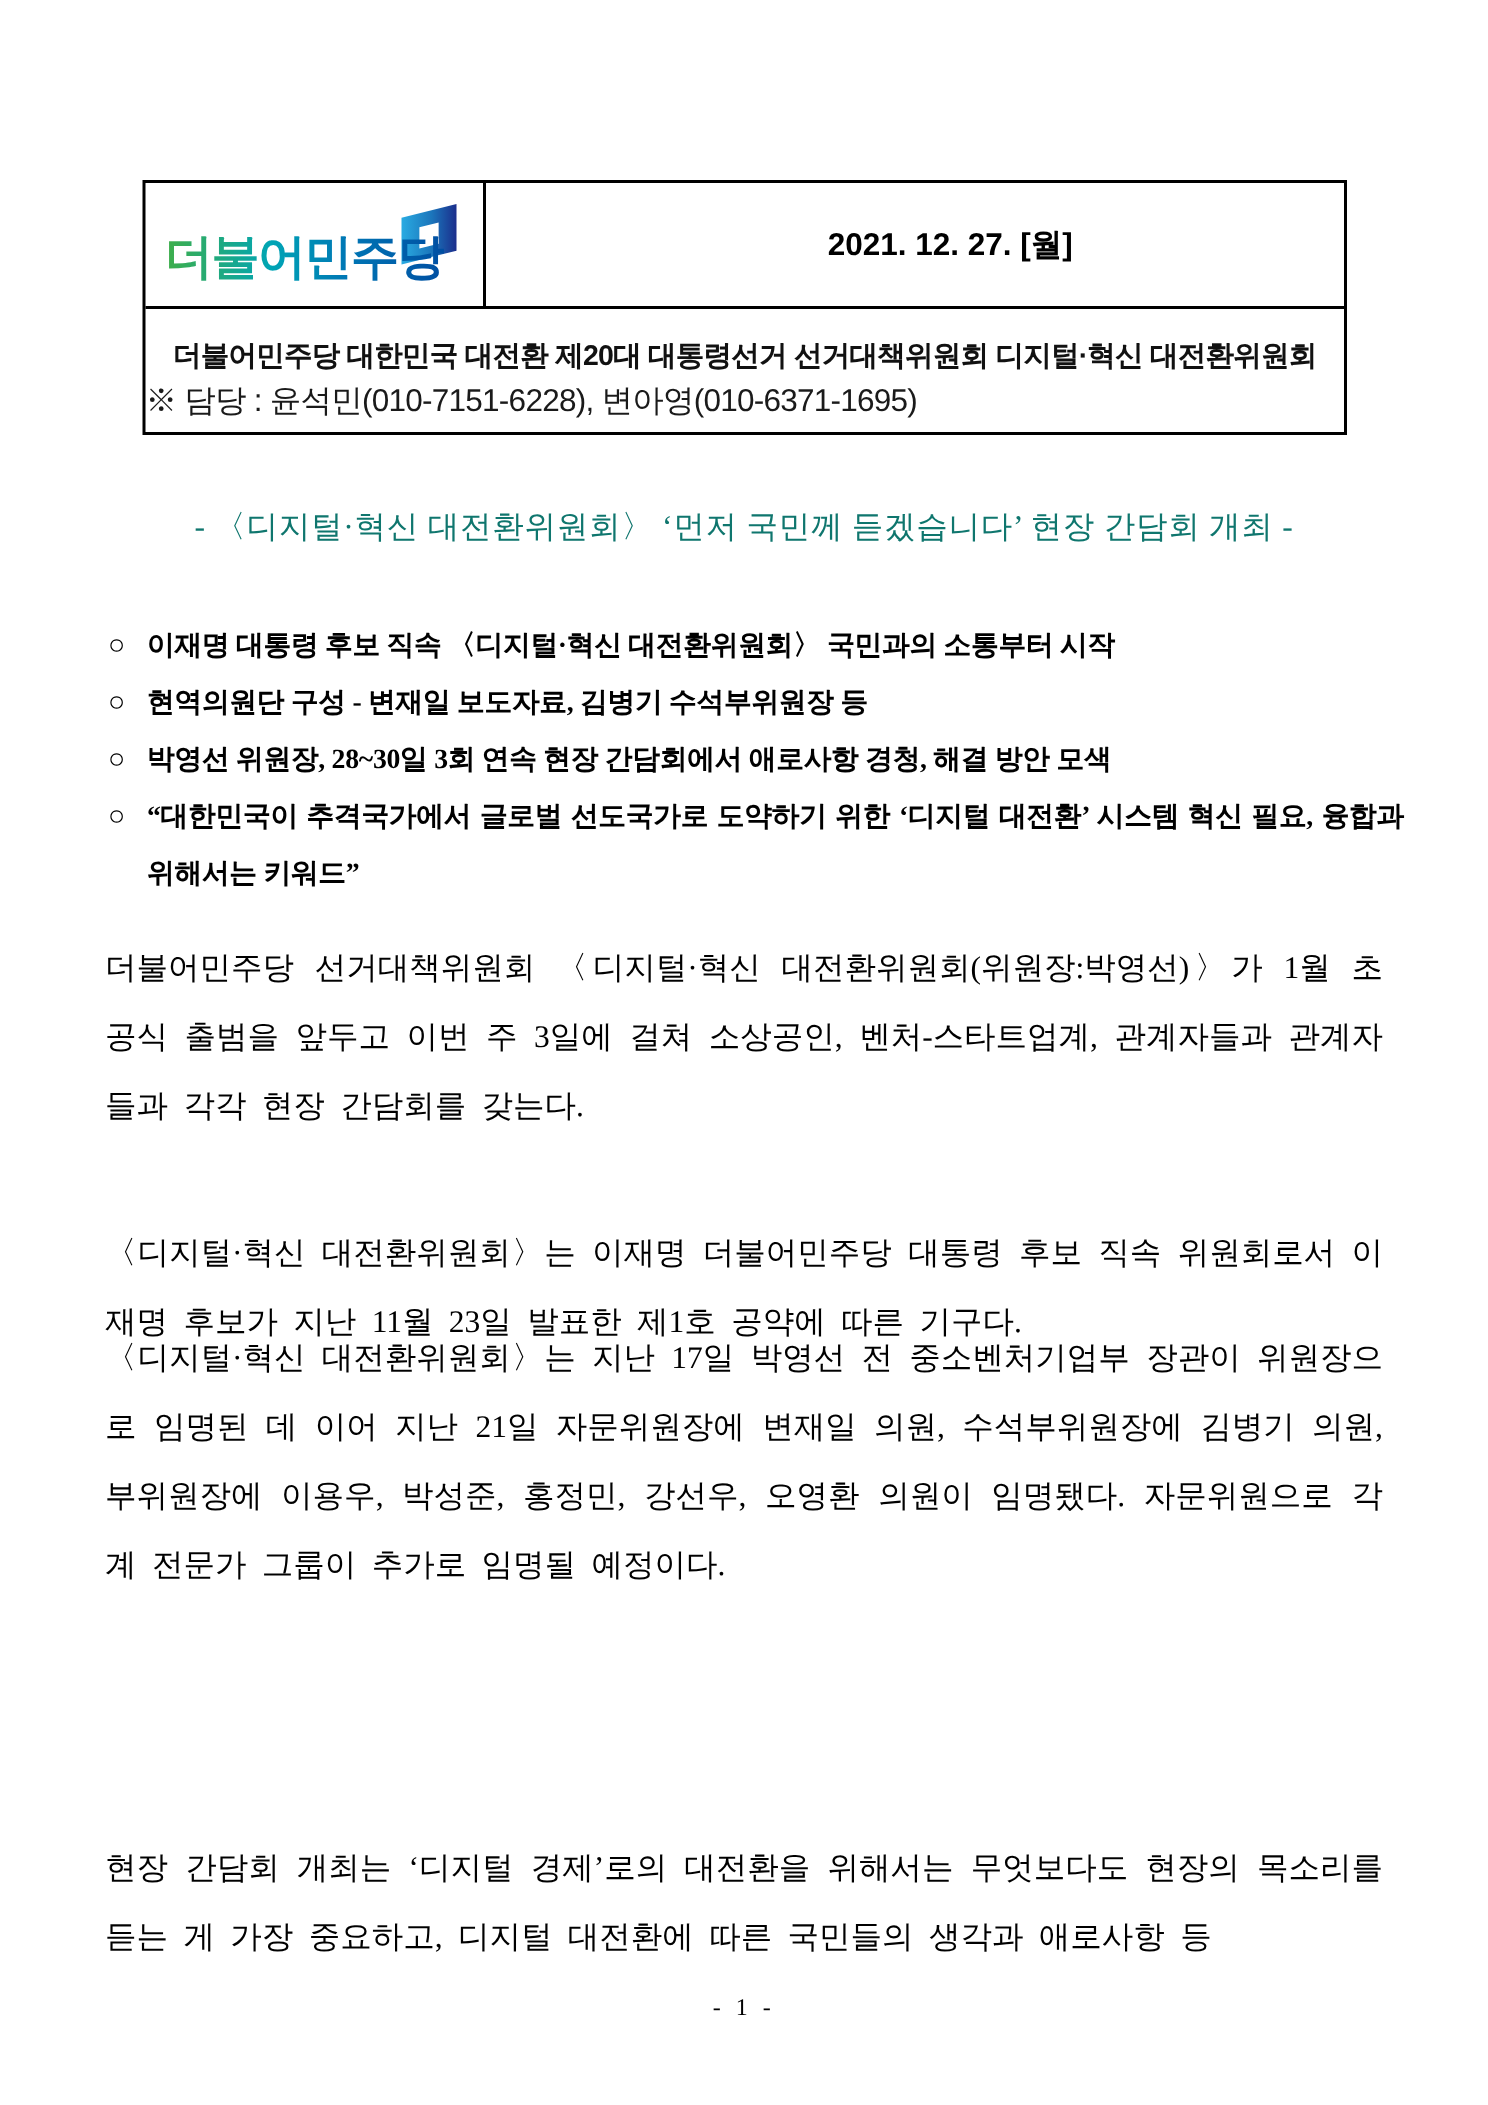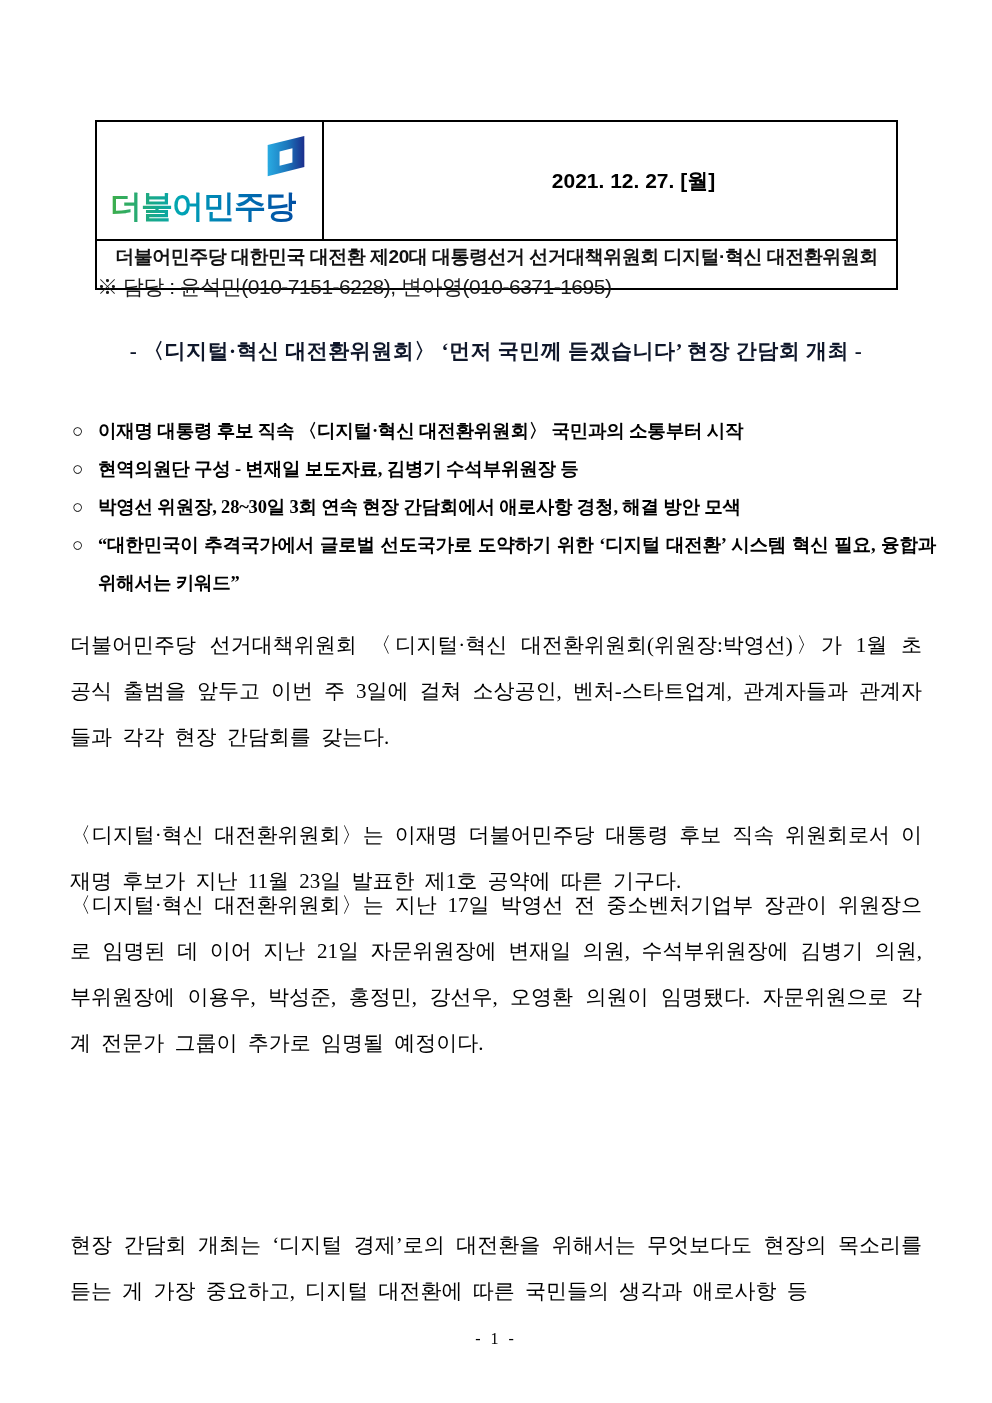--- a/index.html
+++ b/index.html
@@ -19,21 +19,21 @@
   
   .header-box {
     position: absolute;
     left: 95px; top: 120px;
     width: 803px; height: 170px;
     border: 2px solid #000000;
     background: #ffffff;
   }
   .header-row1 {
     display: flex;
-    height: 119px;
+    height: 84px;
     border-bottom: 2px solid #000000;
   }
   .cell { height: 100%; }
   .logo-cell {
     width: 227px;
     border-right: 2px solid #000000;
     position: relative;
   }
   .logo-text {
     position: absolute;
@@ -76,21 +76,21 @@
   .date-text {
     font-family: "Liberation Sans", "DejaVu Sans", sans-serif;
     font-weight: 700;
     font-size: 21px;
     font-stretch: condensed;
     color: #000000;
     white-space: nowrap;
   }
   .header-row2 {
     height: 69px;
-    padding-top: 1px;
+    padding-top: 17px;
   }
   .committee-line {
     font-family: "Liberation Sans", "DejaVu Sans", sans-serif;
     font-weight: 700;
     font-size: 19px;
     letter-spacing: -0.5px;
     text-align: center;
     white-space: nowrap;
     line-height: 30px;
   }
@@ -104,25 +104,25 @@
     line-height: 30px;
     color: #1a1a1a;
   }
 
   
   .headline {
     position: absolute;
     left: 40px; right: 40px;
     top: 337px;
     text-align: center;
-    font-weight: 700;
+    font-weight: 400;
     font-size: 21px;
     letter-spacing: 0.5px;
     white-space: nowrap;
-    color: #0f172a;
+    color: #0f766e;
   }
 
   
   .bullets {
     position: absolute;
     left: 72px; right: 56px;
     top: 412px;
   }
   .bullet {
     display: flex;

